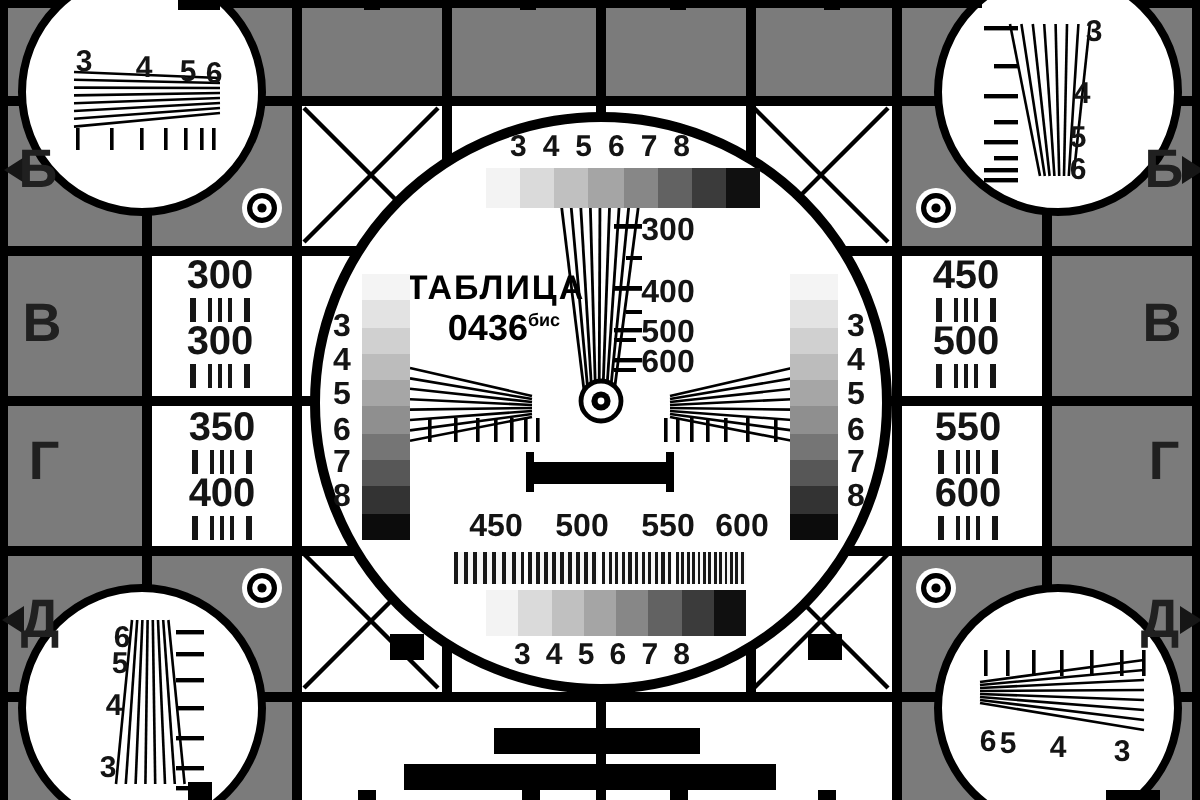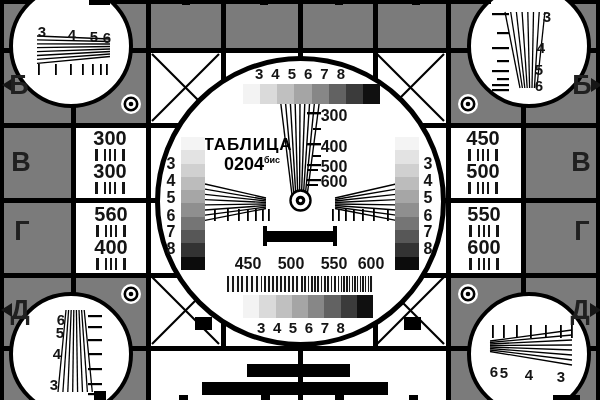--- a/index.html
+++ b/index.html
@@ -317,21 +317,21 @@
   <span class="n s20" style="left:110px;top:171px">300</span>
   <div class="ticks" style="left:110px;top:188px;width:56px">
     <div class="tick"></div>
       <div class="tickgroup">
         <div class="tick"></div>
         <div class="tick"></div>
         <div class="tick"></div>
       </div>
       <div class="tick"></div>
   </div>
-  <span class="n s20" style="left:111px;top:214px">560</span>
+  <span class="n s20" style="left:111px;top:214px">350</span>
   <div class="ticks" style="left:111px;top:231px;width:56px">
     <div class="tick"></div>
       <div class="tickgroup">
         <div class="tick"></div>
         <div class="tick"></div>
         <div class="tick"></div>
       </div>
       <div class="tick"></div>
   </div>
   <span class="n s20" style="left:111px;top:247px">400</span>
@@ -399,21 +399,21 @@
       <div style="background: rgb(218, 218, 218);"></div>
       <div style="background: rgb(192, 192, 192);"></div>
       <div style="background: rgb(165, 165, 165);"></div>
       <div style="background: rgb(135, 135, 135);"></div>
       <div style="background: rgb(98, 98, 98);"></div>
       <div style="background: rgb(59, 59, 59);"></div>
       <div style="background: rgb(16, 16, 16);"></div>
     </div>
 
   <div class="titleblock" style="left:248px;top:144px;font-size:17px;letter-spacing:1px">ТАБЛИЦА</div>
-  <div class="titleblock" style="left:252px;top:164px;font-size:18px"><span>0204</span><span class="sup">бис</span></div>
+  <div class="titleblock" style="left:252px;top:164px;font-size:18px"><span>0436</span><span class="sup">бис</span></div>
 
   <span class="n s16" style="left:334px;top:116px">300</span>
   <span class="n s16" style="left:334px;top:147px">400</span>
   <span class="n s16" style="left:334px;top:167px">500</span>
   <span class="n s16" style="left:334px;top:182px">600</span>
 
   <div class="vsteps" style="left:181px;top:137px;width:24px;height:133px">
       <div style="background: rgb(244, 244, 244);"></div>
       <div style="background: rgb(227, 227, 227);"></div>
       <div style="background: rgb(208, 208, 208);"></div>

